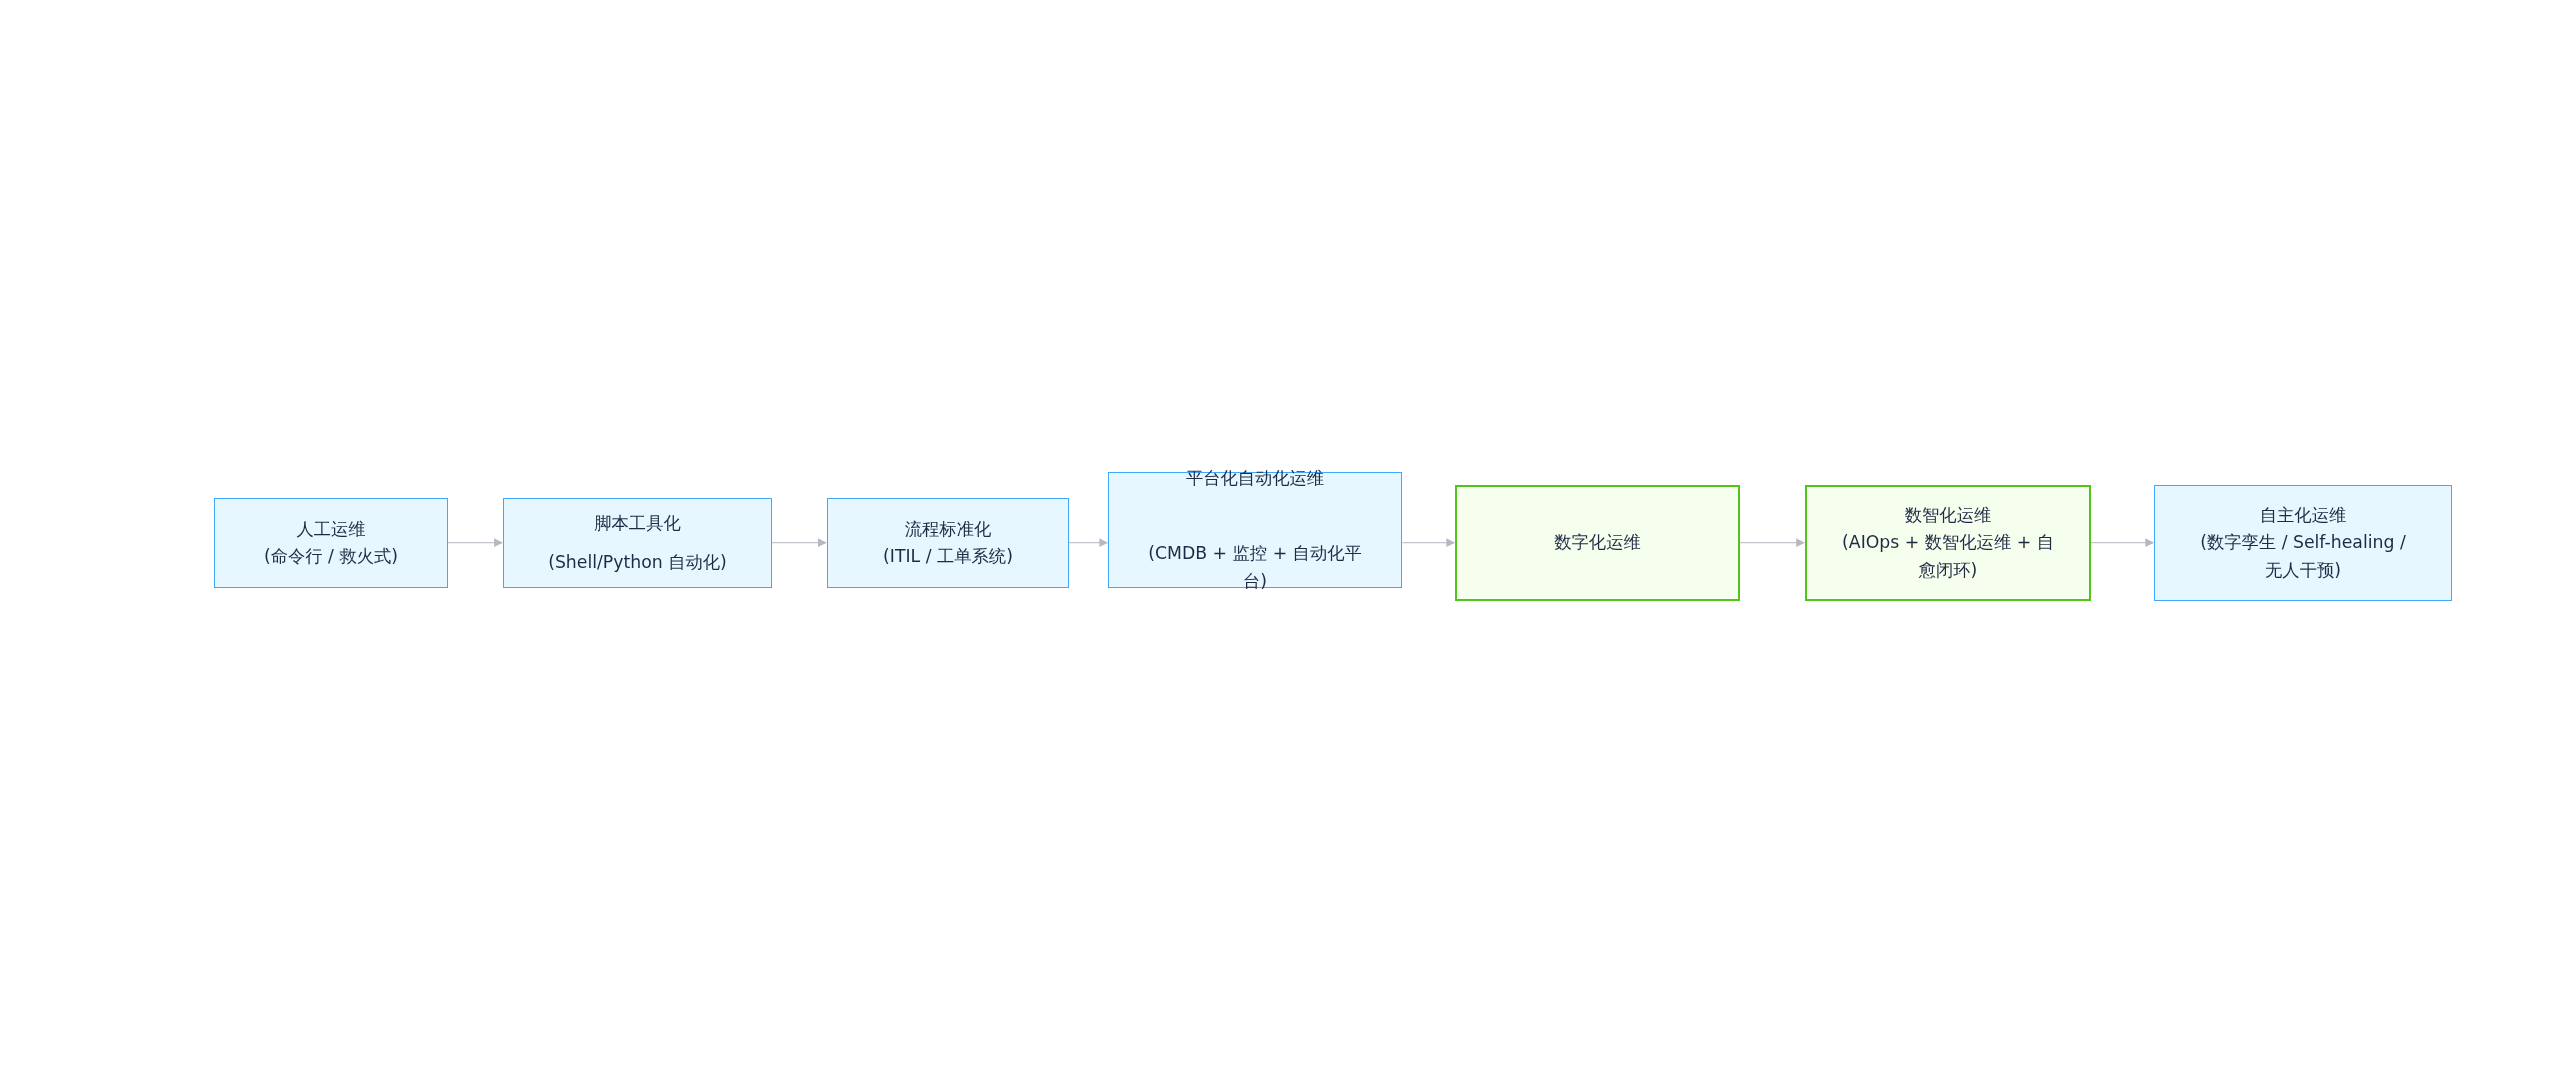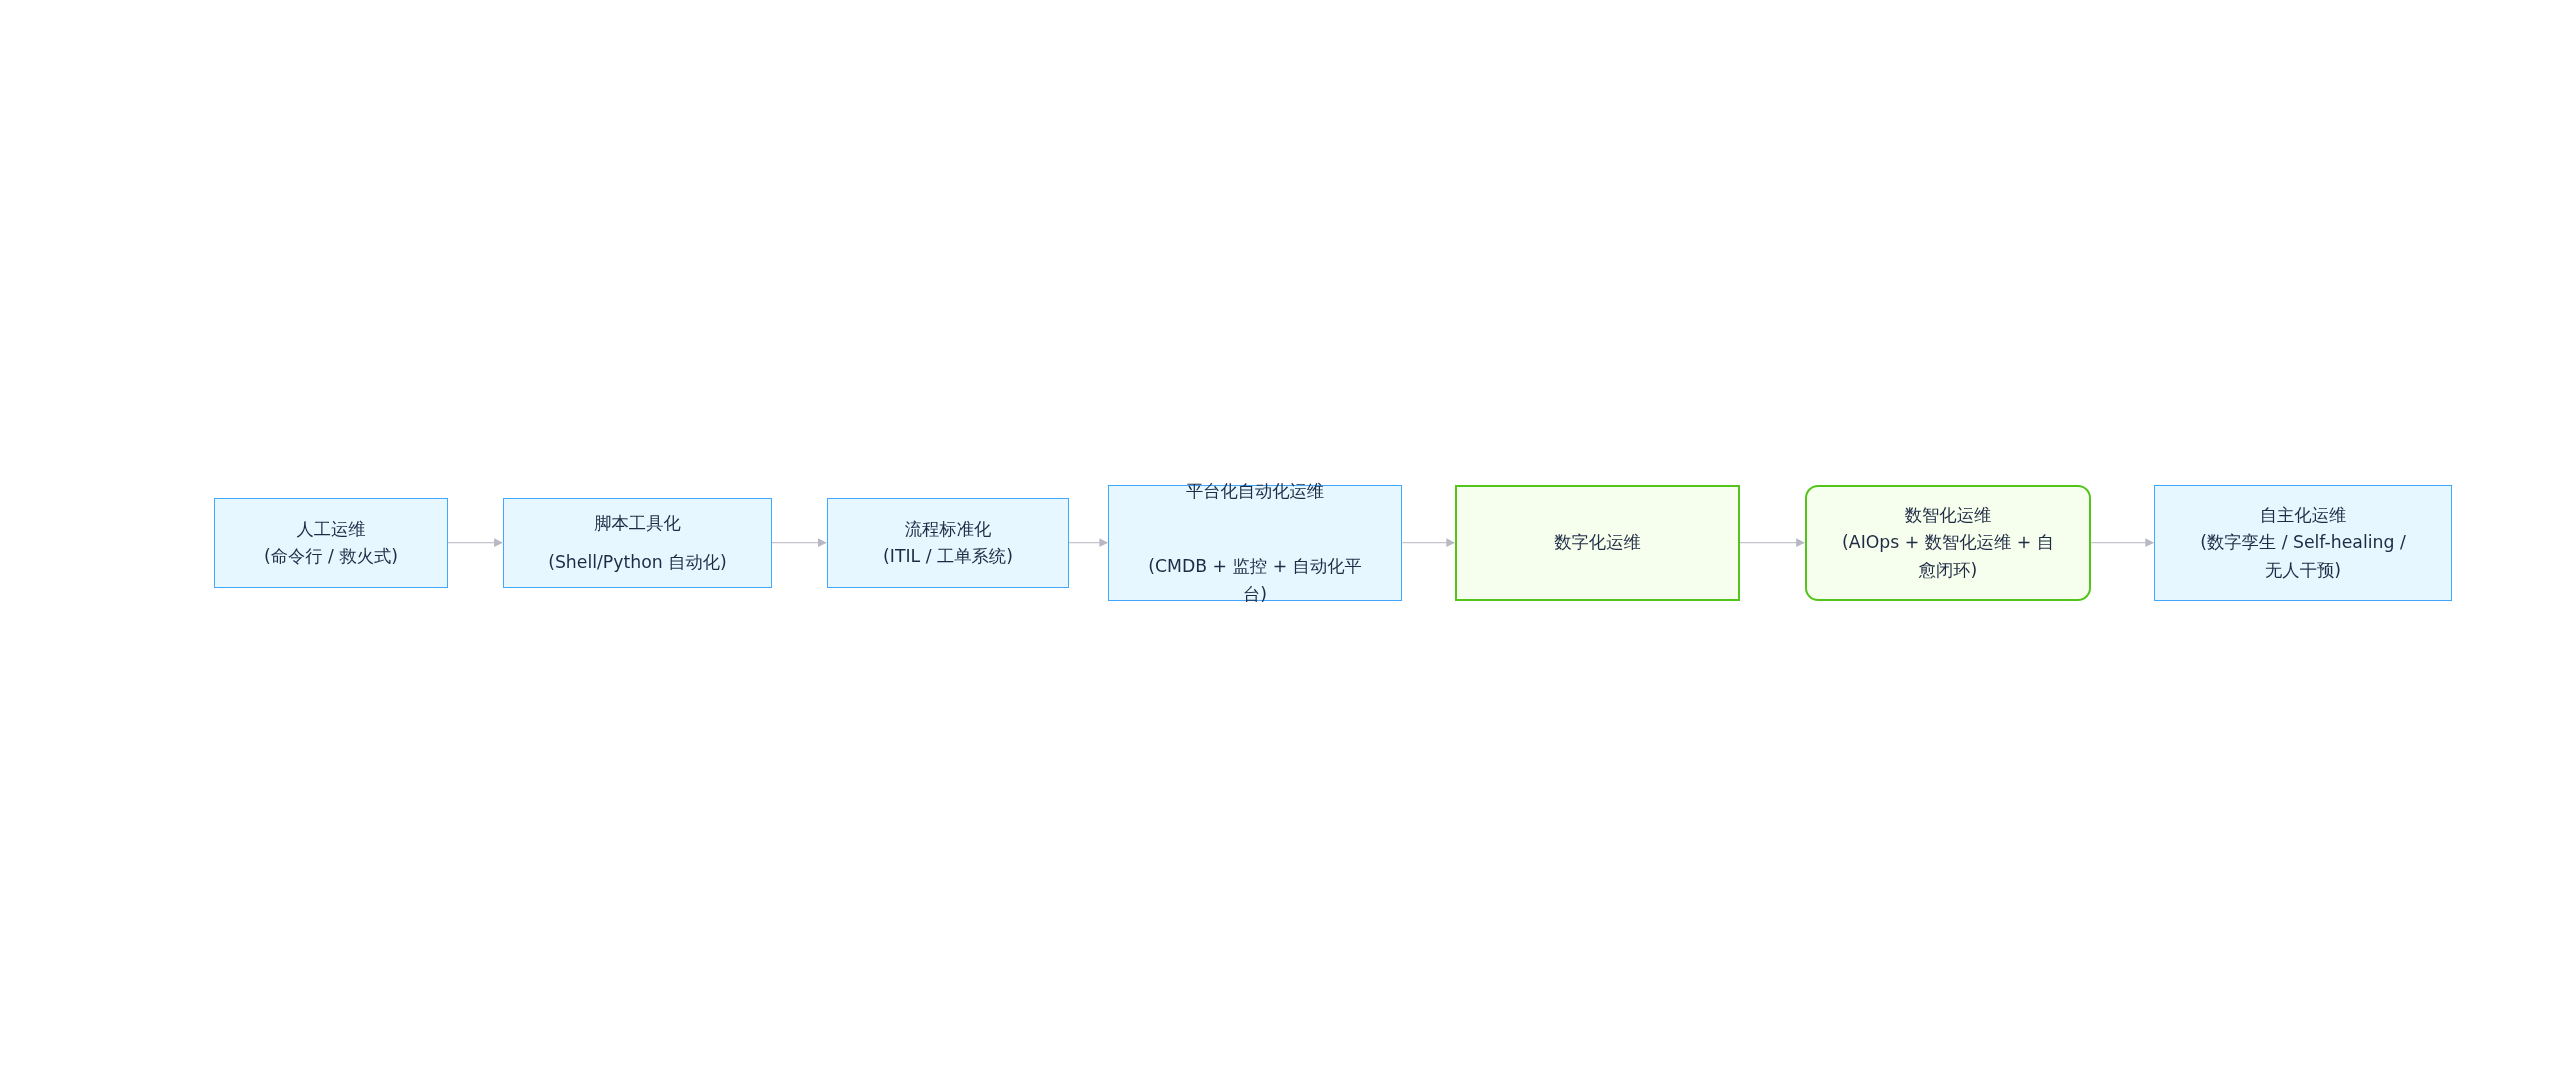--- a/index.html
+++ b/index.html
@@ -75,30 +75,30 @@
   <div class="node blue" style="left:459px; top:498px; width:269px; height:90px;gap:11px;">
     <span class="line">脚本工具化</span>
     <span class="line">(Shell/Python 自动化)</span>
   </div>
 
   <div class="node blue" style="left:783px; top:498px; width:242px; height:90px;">
     <span class="line">流程标准化</span>
     <span class="line">(ITIL / 工单系统)</span>
   </div>
 
-  <div class="node blue" style="left:1064px; top:485px; width:294px; height:116px; padding:0 29px;gap:48px;">
+  <div class="node blue" style="left:1064px; top:472px; width:294px; height:116px; padding:0 29px;gap:48px;">
     <span class="line">平台化自动化运维</span>
     <span class="line">(CMDB + 监控 + 自动化平台)</span>
   </div>
 
   <div class="node green" style="left:1411px; top:485px; width:285px; height:116px; padding:10px 29px;">
     <span class="line">数字化运维</span>
   </div>
 
-  <div class="node green" style="left:1761px; top:485px; width:286px; height:116px; padding:0 29px;border-radius:13px;">
+  <div class="node green" style="left:1761px; top:485px; width:286px; height:116px; padding:0 29px;">
     <span class="line">数智化运维</span>
     <span class="line">(AIOps + 数智化运维 + 自愈闭环)</span>
   </div>
 
   <div class="node blue" style="left:2110px; top:485px; width:298px; height:116px; padding:0 38px;">
     <span class="line">自主化运维</span>
     <span class="line">(数字孪生 / Self-healing / 无人干预)</span>
   </div>
 
 </div>

